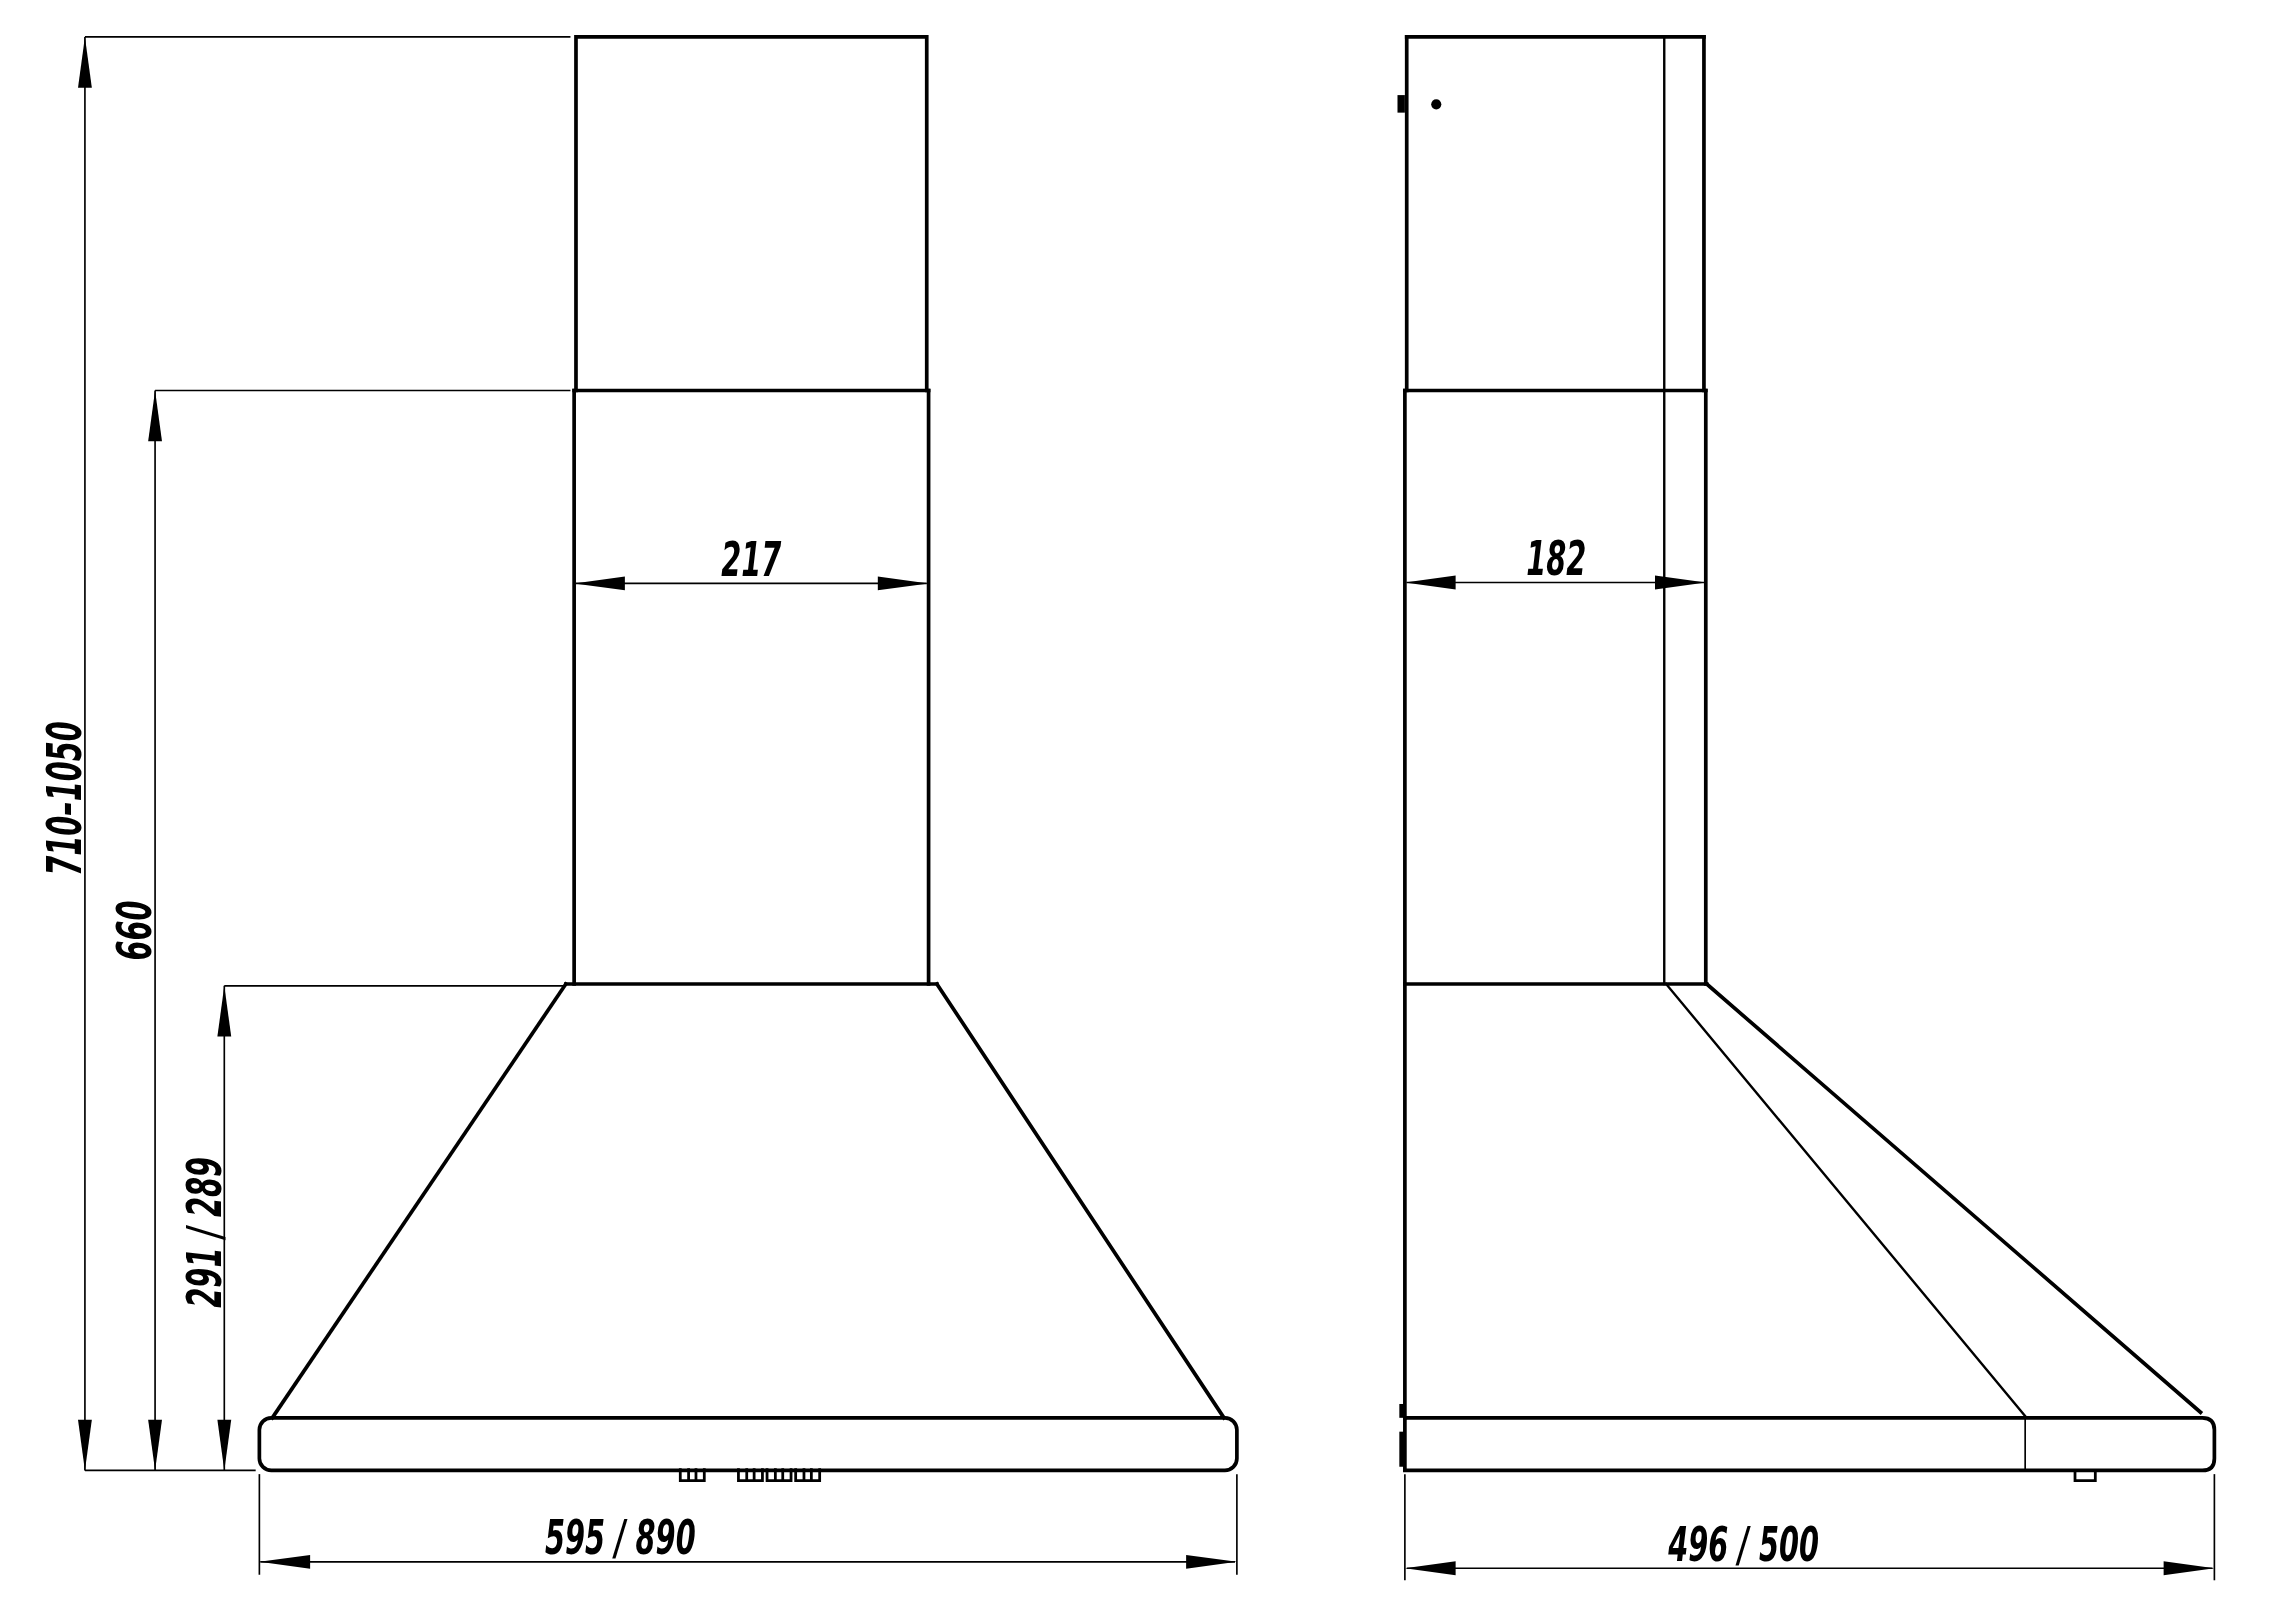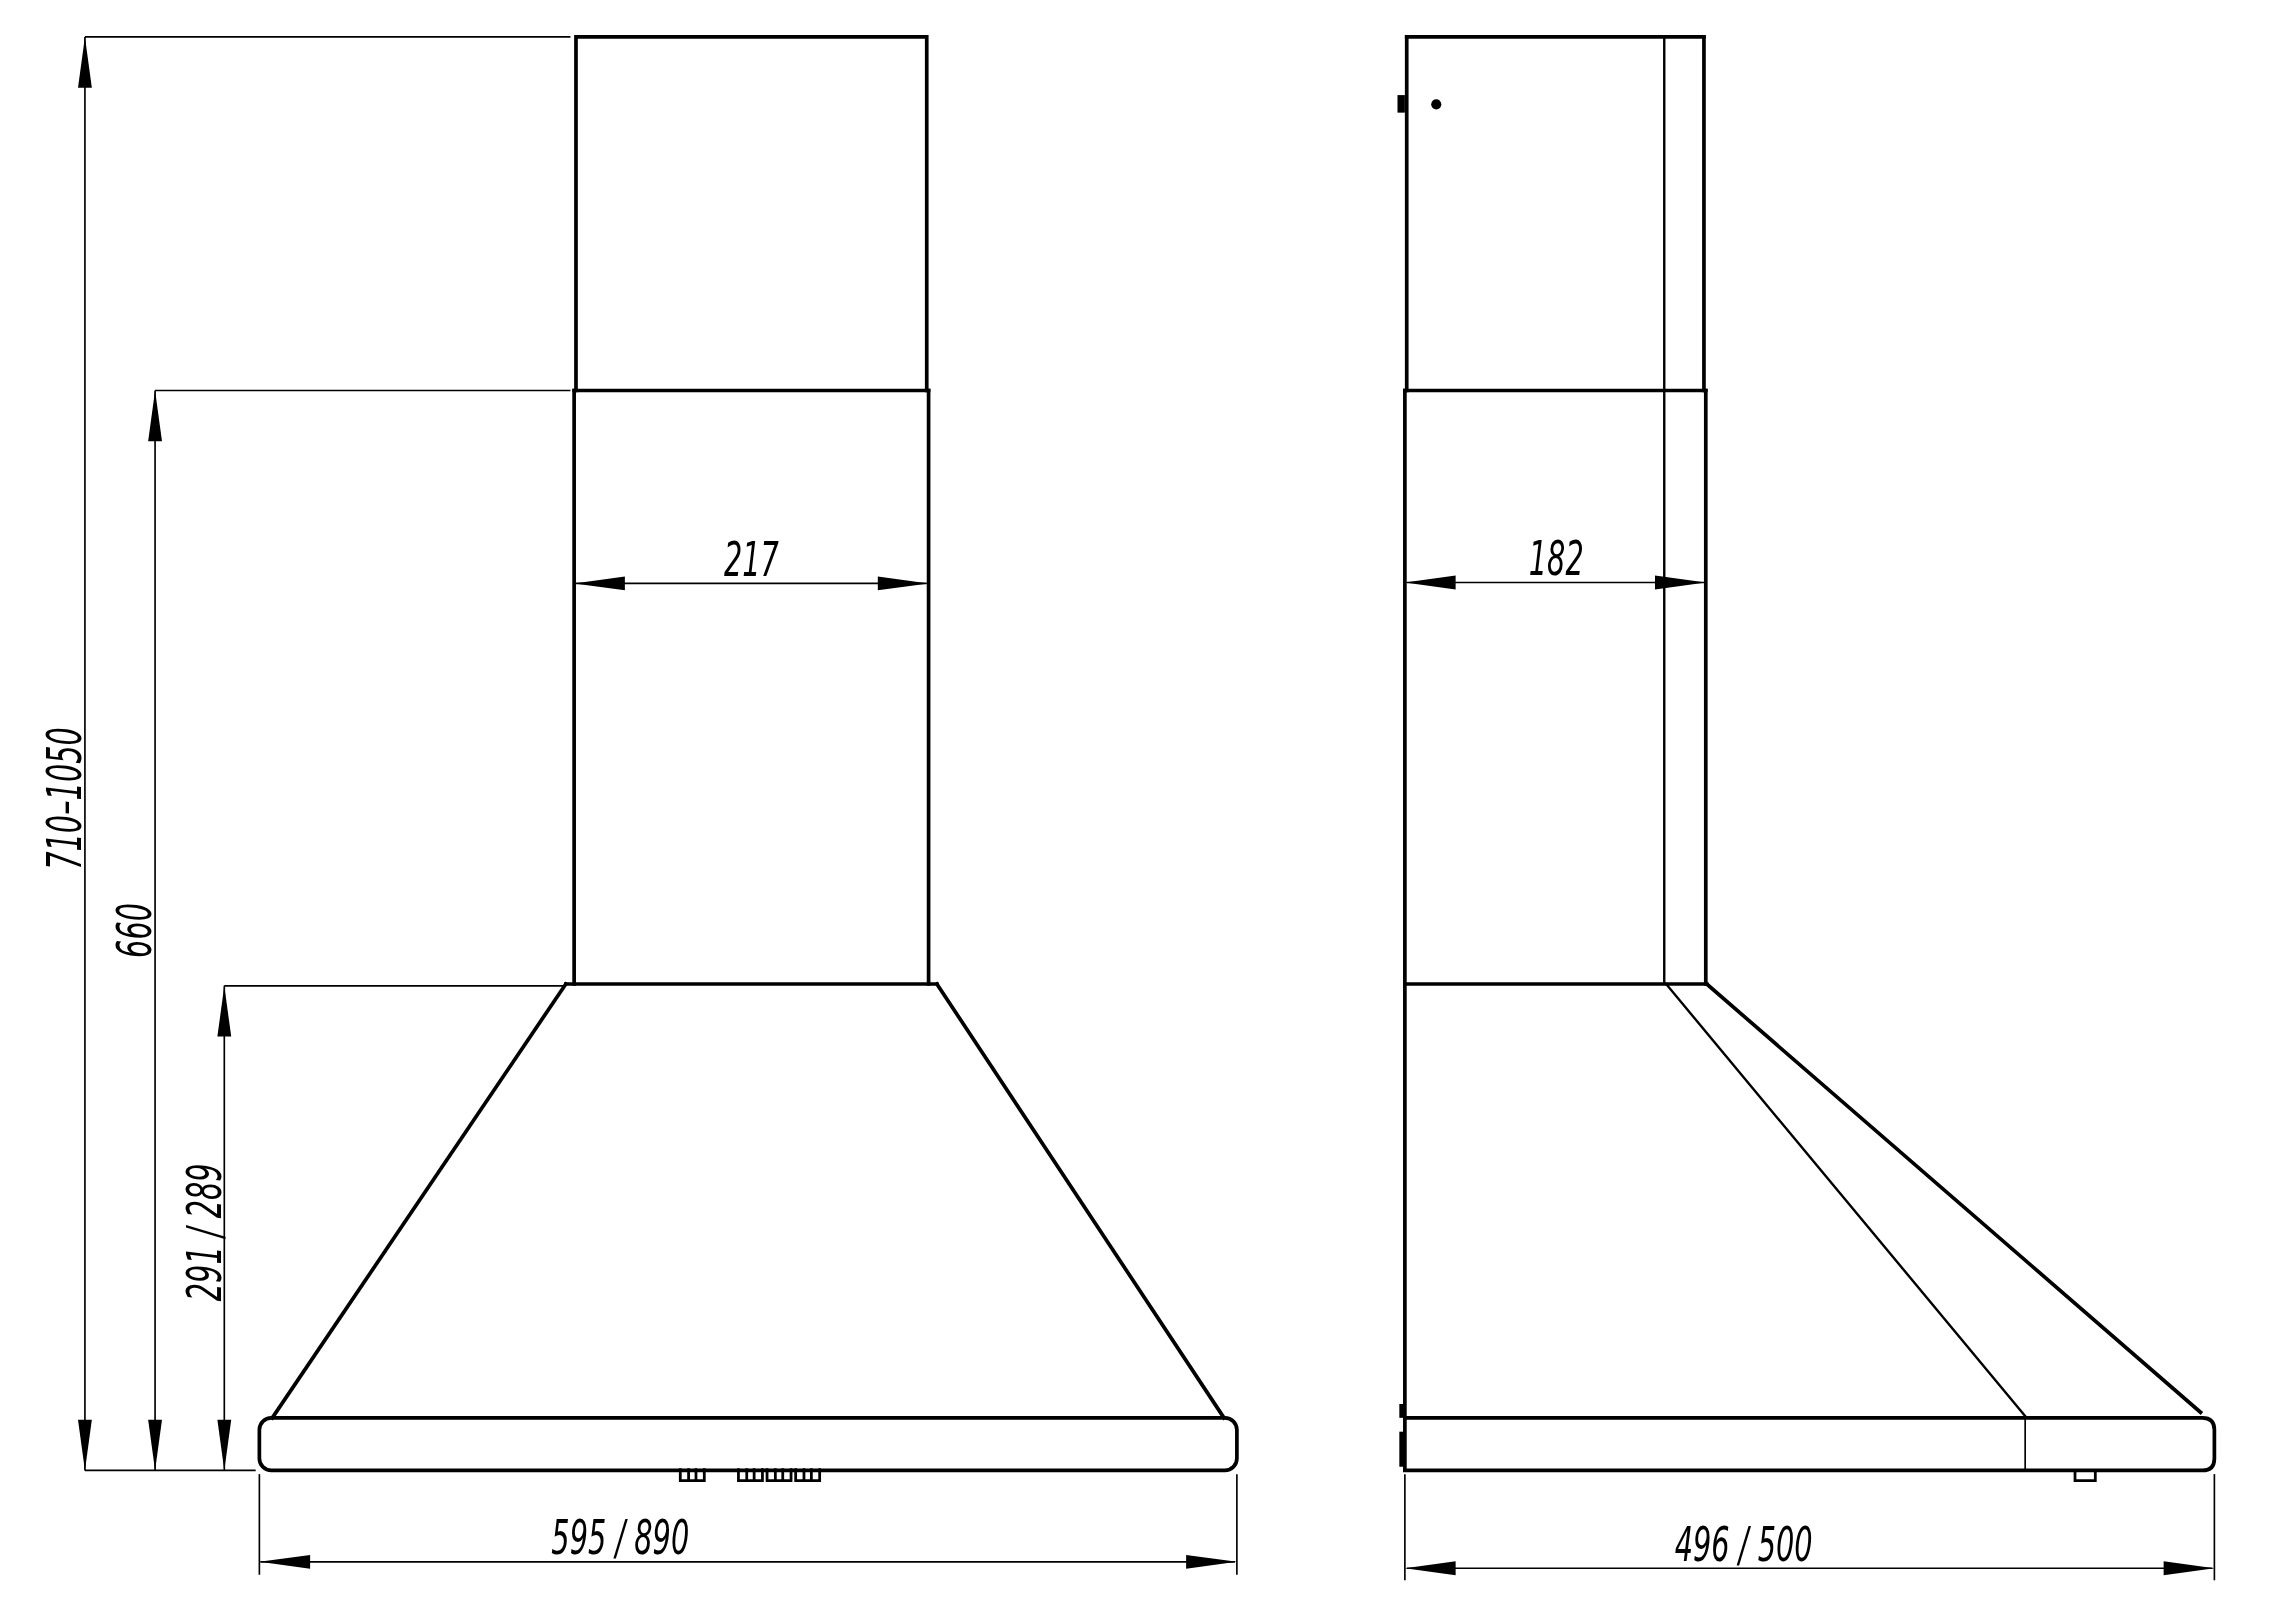--- a/index.html
+++ b/index.html
@@ -2,21 +2,21 @@
 <html style="--line: #000000; --bg: #ffffff;font-size:14.8px"><head>
 <meta charset="utf-8">
 <style>
   html,body{margin:0;padding:0;}
   body{
     width:2291px;height:1620px;
     background:var(--bg,#ffffff);
     font-family:"DejaVu Sans",sans-serif;
     overflow:hidden;
   }
-  .sheet{width:1951px;height:1620px;background:var(--bg,#ffffff);}
+  .sheet{width:1951px;height:1620px;background:var(--bg,#ffffff);font-weight:bold;}
   svg{display:block;}
   .thick{stroke:var(--line,#000);stroke-width:4;fill:none;stroke-linecap:square;stroke-linejoin:miter;}
   .mid{stroke:var(--line,#000);stroke-width:2.6;fill:none;stroke-linecap:square;}
   .thin{stroke:var(--line,#000);stroke-width:1.8;fill:none;stroke-linecap:butt;}
   .btn{stroke:var(--line,#000);stroke-width:3;fill:none;stroke-linecap:square;}
   .solid{fill:var(--line,#000);stroke:none;}
   .dimtext{
     font-family:"DejaVu Sans",sans-serif;
     font-style:italic;
     font-size:52px;

